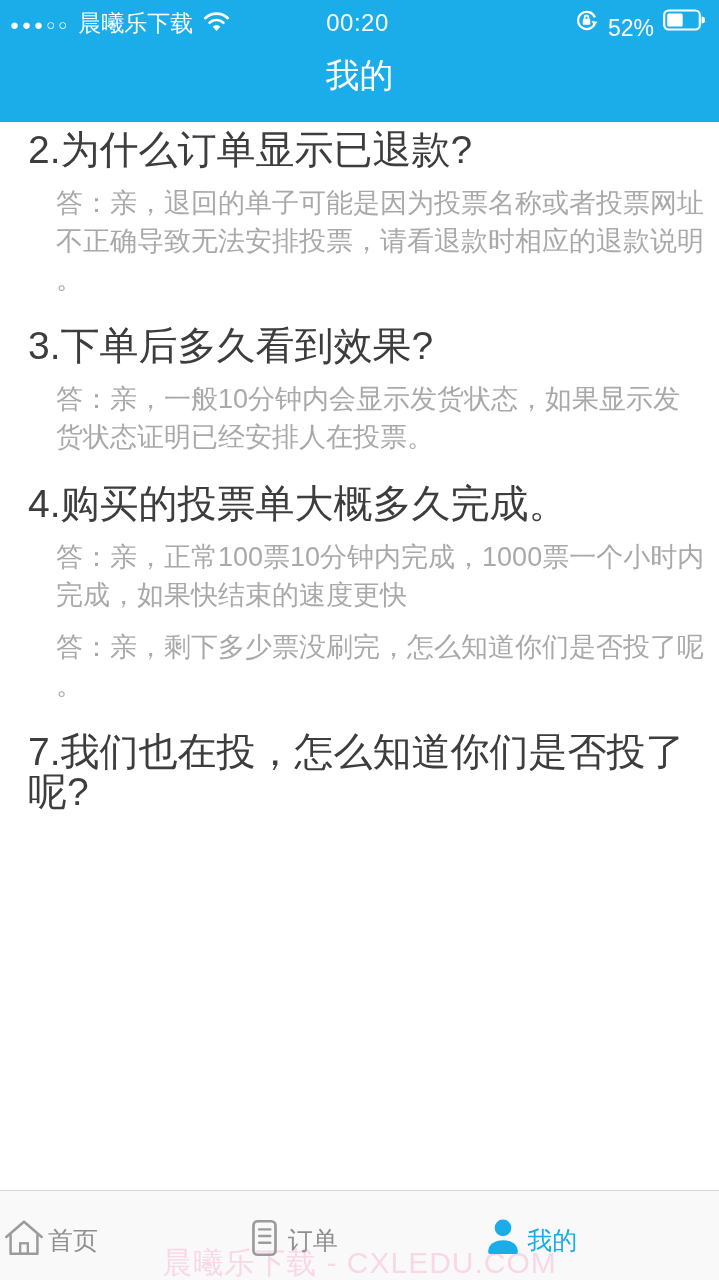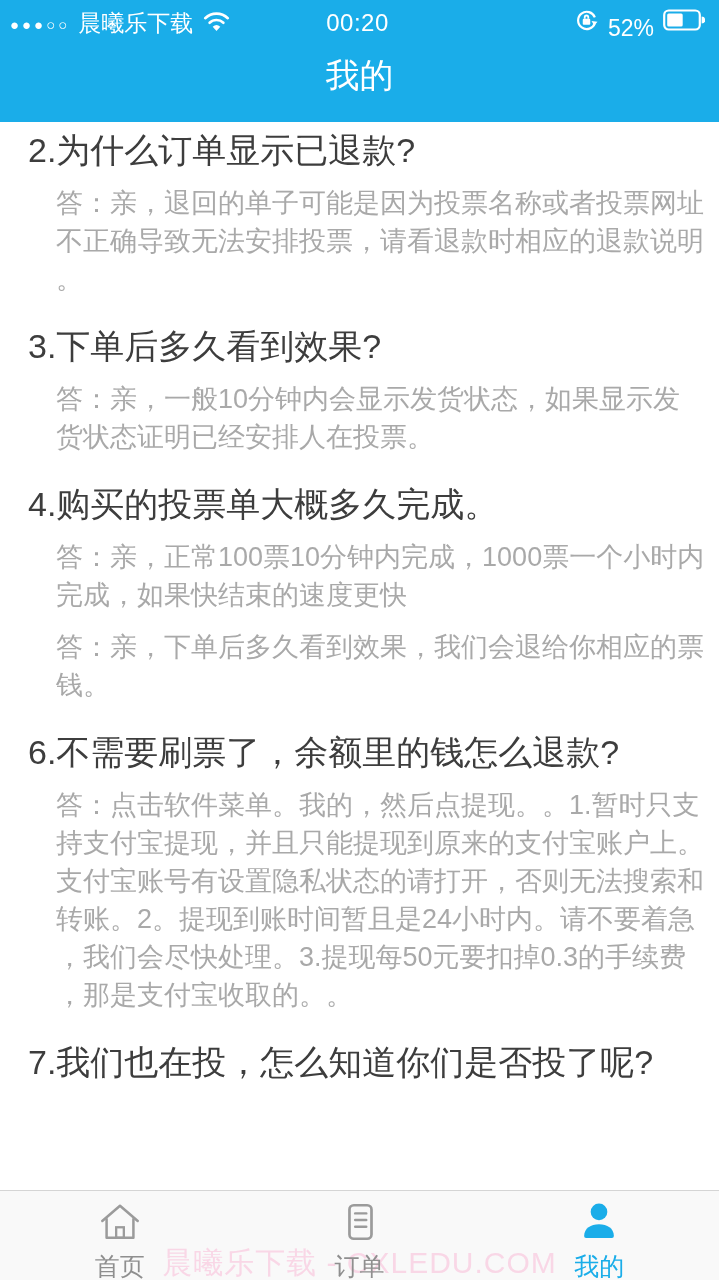--- a/index.html
+++ b/index.html
@@ -50,21 +50,21 @@
   
   .content{
     flex:none;
     height:1068px;
     overflow:hidden;
     background:#fff;
     padding:0 14px 0 28px;
   }
   .question{
     margin-top:28px;
-    font-size:34px;
+    font-size:39px;
     line-height:40px;
     color:var(--question);
   }
   .faq-item:first-child .question{margin-top:8px;}
   .answer{
     margin:14px 0 0 28px;
     font-size:27px;
     line-height:38px;
     color:var(--answer);
     line-break:anywhere;
@@ -88,21 +88,21 @@
     font-size:30px;
     letter-spacing:1px;
     color:var(--watermark);
     opacity:0.55;
     white-space:nowrap;
     z-index:0;
     pointer-events:none;
   }
   .tab{
     flex:1;
-    display:flex;flex-direction:column;align-items:center;justify-content:flex-start;
+    display:flex;align-items:center;justify-content:flex-start;
     padding-top:8px;
     z-index:1;
     cursor:pointer;
   }
   .tab-icon{color:#9B9B9B;}
   .tab-label{font-size:25px;color:var(--tab-inactive);margin-top:1px;}
   .tab.active .tab-icon{color:var(--accent);}
   .tab.active .tab-label{color:var(--accent);}
 </style>
 </head>
@@ -155,25 +155,21 @@
     </div>
     <div class="faq-item">
       <div class="question">3.下单后多久看到效果?</div>
       <div class="answer">答：亲，一般10分钟内会显示发货状态，如果显示发货状态证明已经安排人在投票。</div>
     </div>
     <div class="faq-item">
       <div class="question">4.购买的投票单大概多久完成。</div>
       <div class="answer">答：亲，正常100票10分钟内完成，1000票一个小时内完成，如果快结束的速度更快</div>
     </div>
     <div class="faq-item">
-      <div class="answer">答：亲，下单后多久看到效果，我们会退给你相应的票钱。</div>
-    </div>
-    <div class="faq-item">
-      <div class="question">6.不需要刷票了，余额里的钱怎么退款?</div>
-      <div class="answer">答：点击软件菜单。我的，然后点提现。。1.暂时只支持支付宝提现，并且只能提现到原来的支付宝账户上。支付宝账号有设置隐私状态的请打开，否则无法搜索和转账。2。提现到账时间暂且是24小时内。请不要着急，我们会尽快处理。3.提现每50元要扣掉0.3的手续费，那是支付宝收取的。。</div>
+      <div class="answer">答：亲，剩下多少票没刷完，怎么知道你们是否投了呢。</div>
     </div>
     <div class="faq-item">
       <div class="question">7.我们也在投，怎么知道你们是否投了呢?</div>
 
     </div>
   </div>
 
   <div class="tabbar">
     <div class="watermark">晨曦乐下载 - CXLEDU.COM</div>
 

